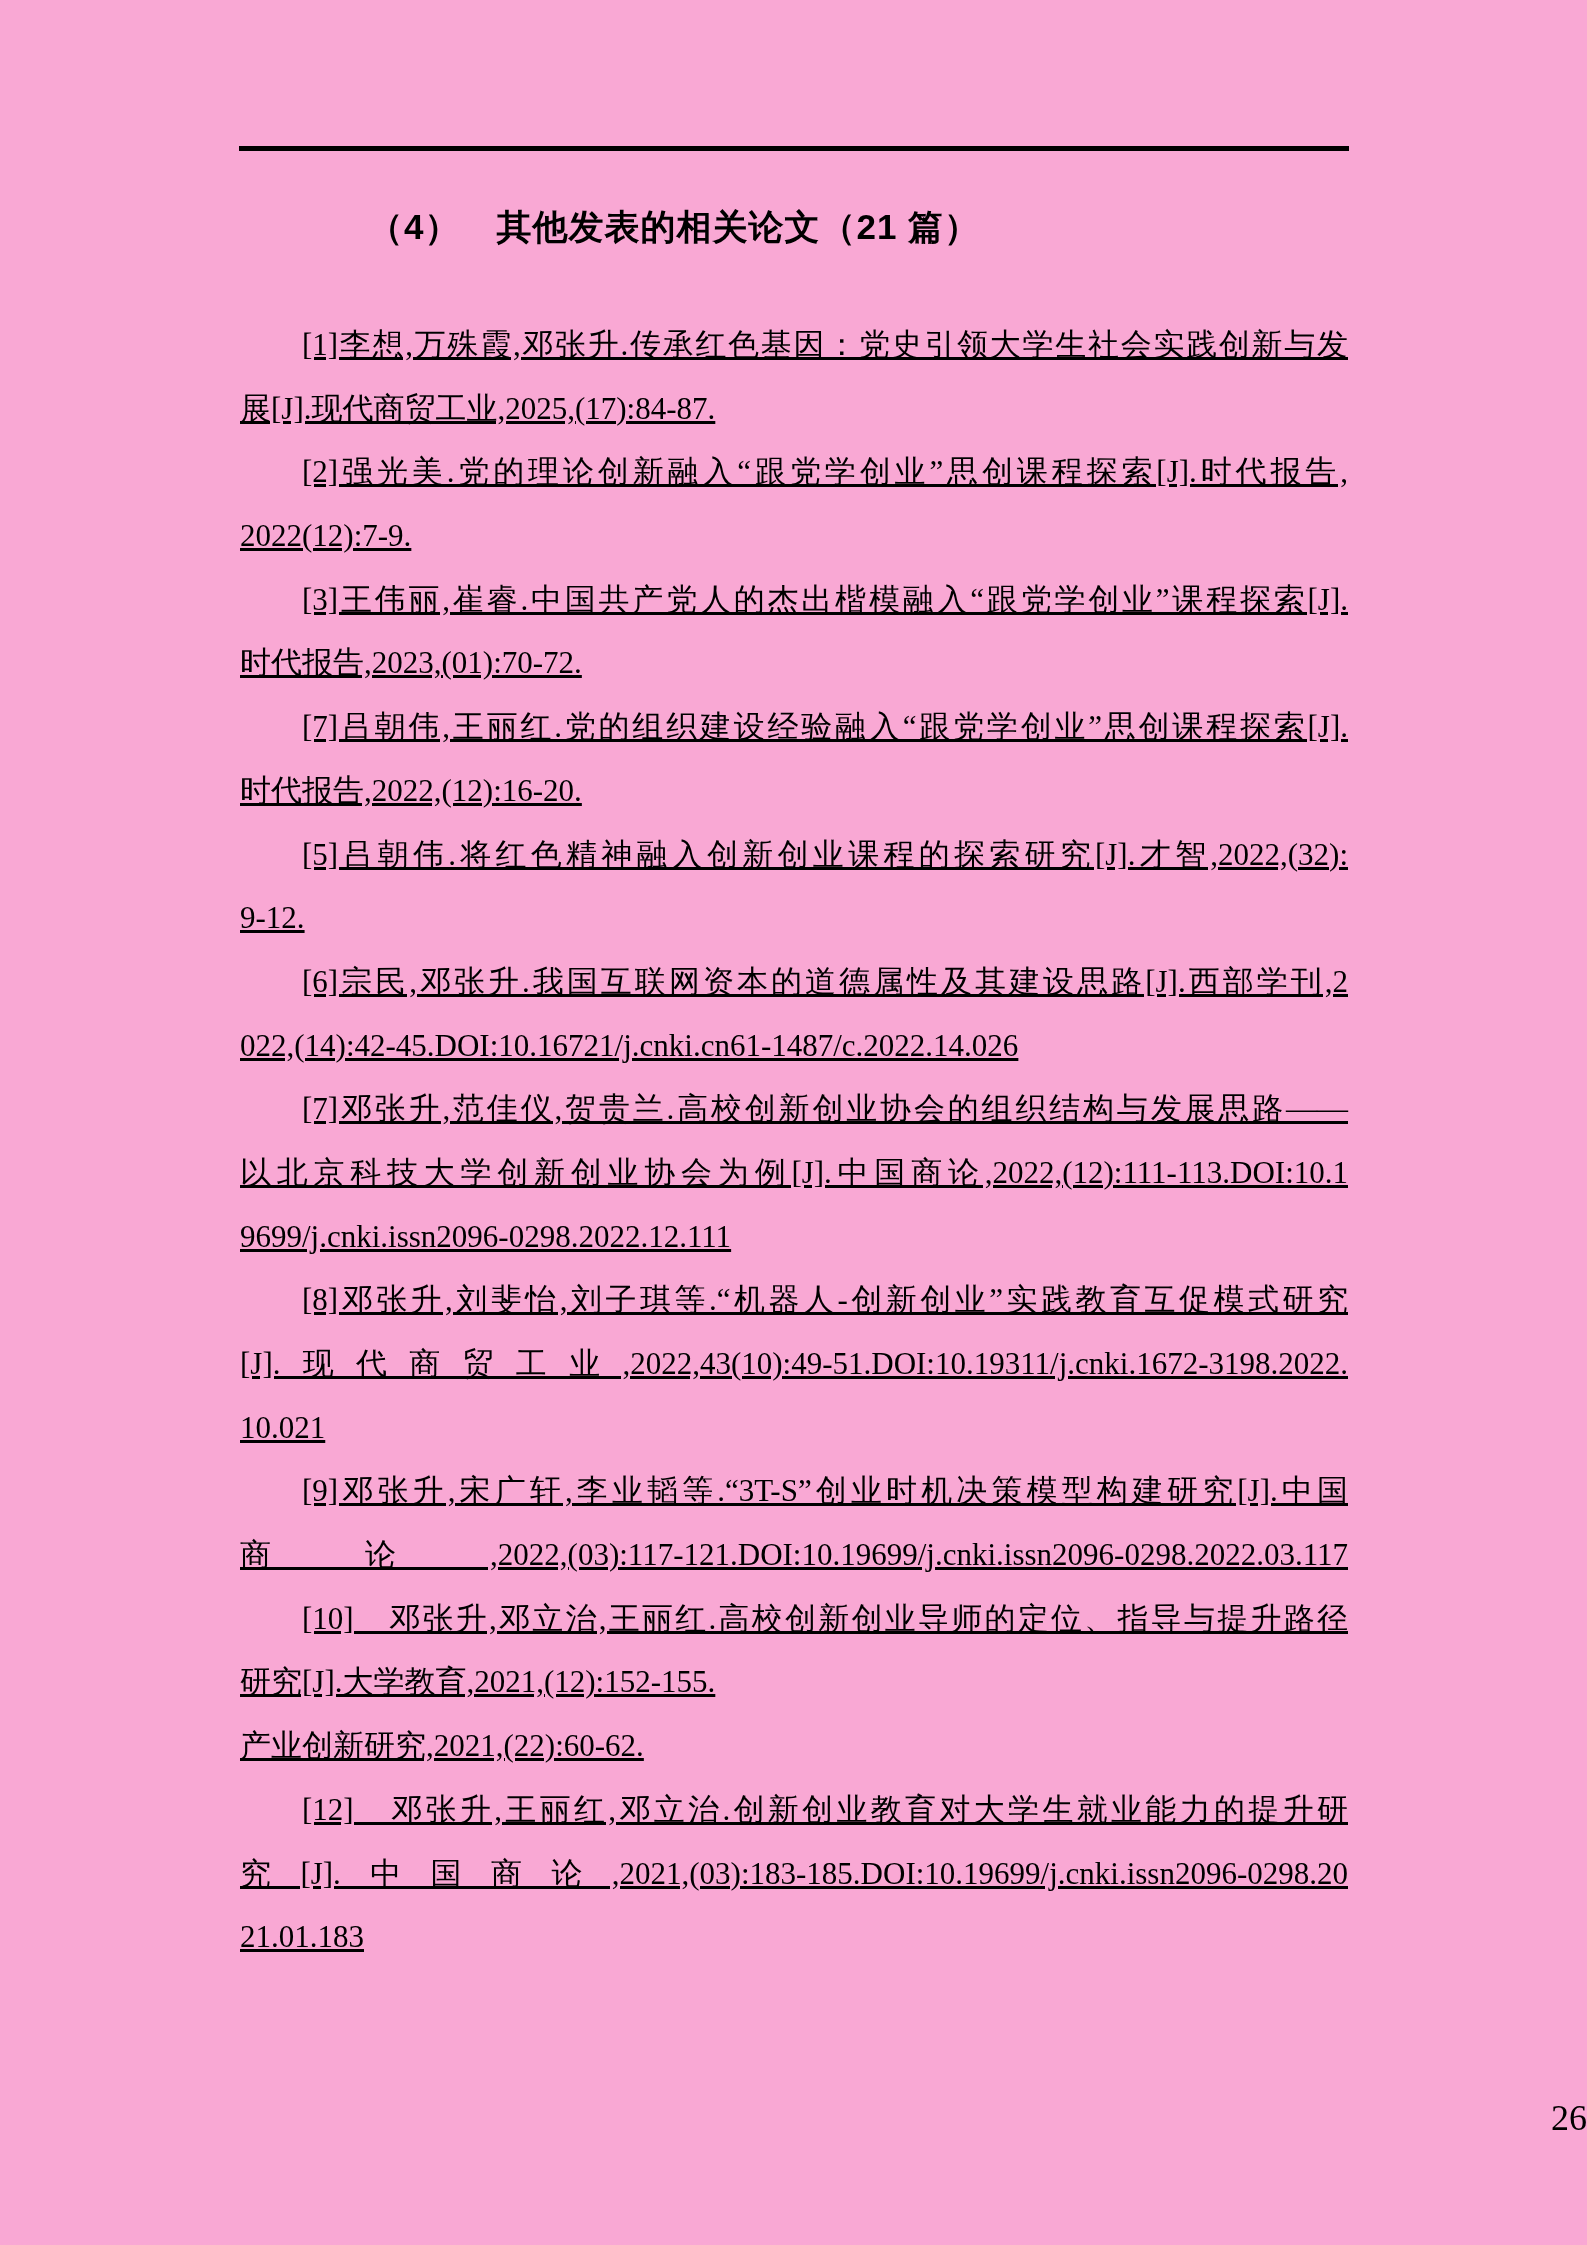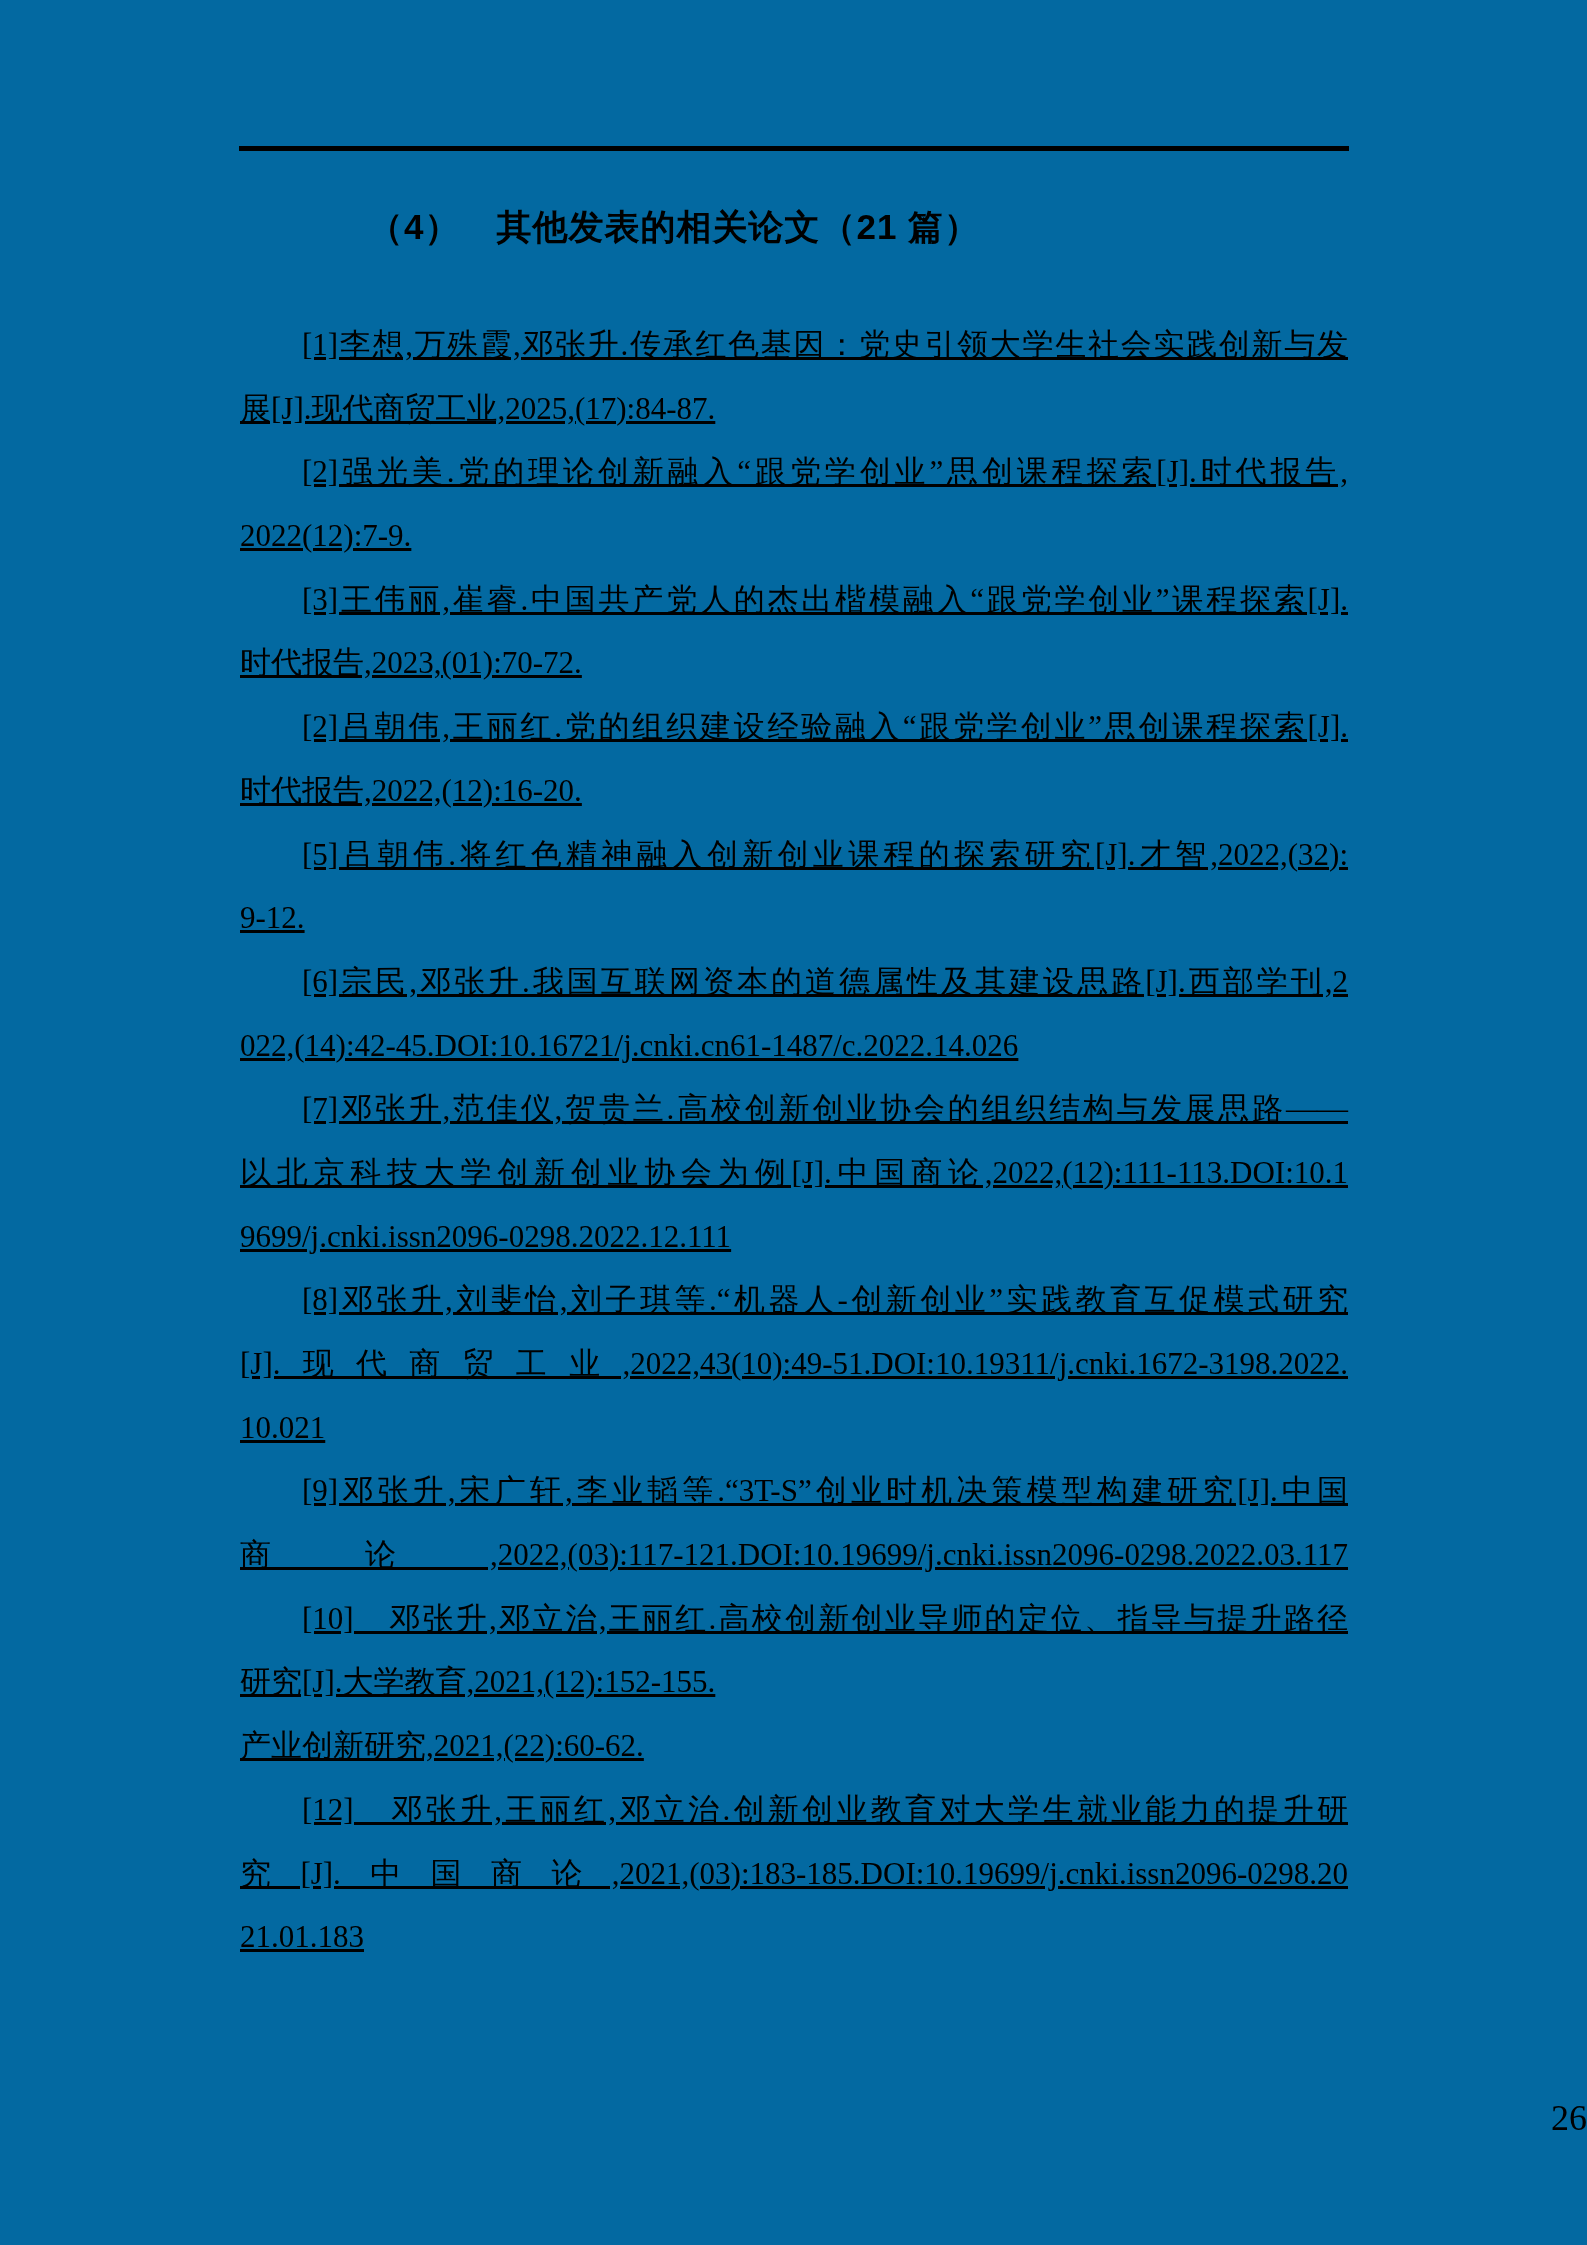--- a/index.html
+++ b/index.html
@@ -1,21 +1,21 @@
 <!DOCTYPE html>
 <html><head>
 <meta charset="utf-8">
 <style>
   html, body { margin: 0; padding: 0; }
   body { background: #e8e8e8; }
   .page {
     position: relative;
     width: 1587px;
     height: 2245px;
-    background: #0369a1;
+    background: #f9a8d4;
     overflow: hidden;
     font-family: "Liberation Serif", "DejaVu Serif", serif;
     color: #000;
   }
   .top-rule {
     position: absolute;
     left: 239px;
     top: 146px;
     width: 1110px;
     height: 5px;
@@ -74,21 +74,21 @@
       </div>
       <div>
         <div class="ref-line indent full">[2]强光美.党的理论创新融入“跟党学创业”思创课程探索[J].时代报告,</div>
         <div class="ref-line">2022(12):7-9.</div>
       </div>
       <div>
         <div class="ref-line indent full">[3]王伟丽,崔睿.中国共产党人的杰出楷模融入“跟党学创业”课程探索[J].</div>
         <div class="ref-line">时代报告,2023,(01):70-72.</div>
       </div>
       <div>
-        <div class="ref-line indent full">[2]吕朝伟,王丽红.党的组织建设经验融入“跟党学创业”思创课程探索[J].</div>
+        <div class="ref-line indent full">[7]吕朝伟,王丽红.党的组织建设经验融入“跟党学创业”思创课程探索[J].</div>
         <div class="ref-line">时代报告,2022,(12):16-20.</div>
       </div>
       <div>
         <div class="ref-line indent full">[5]吕朝伟.将红色精神融入创新创业课程的探索研究[J].才智,2022,(32):</div>
         <div class="ref-line">9-12.</div>
       </div>
       <div>
         <div class="ref-line indent full">[6]宗民,邓张升.我国互联网资本的道德属性及其建设思路[J].西部学刊,2</div>
         <div class="ref-line">022,(14):42-45.DOI:10.16721/j.cnki.cn61-1487/c.2022.14.026</div>
       </div>

